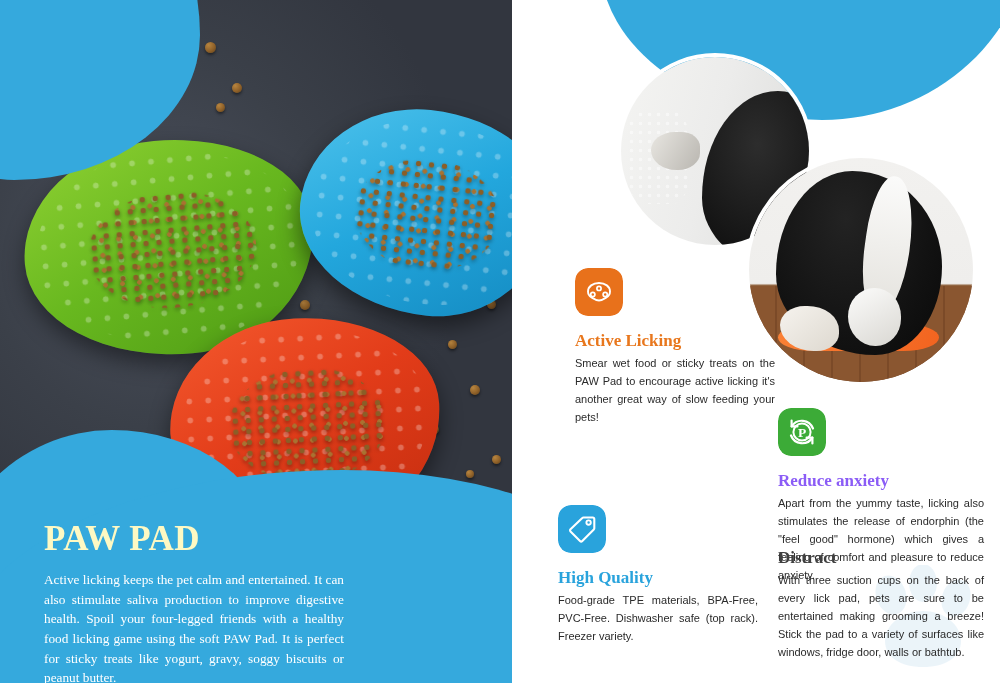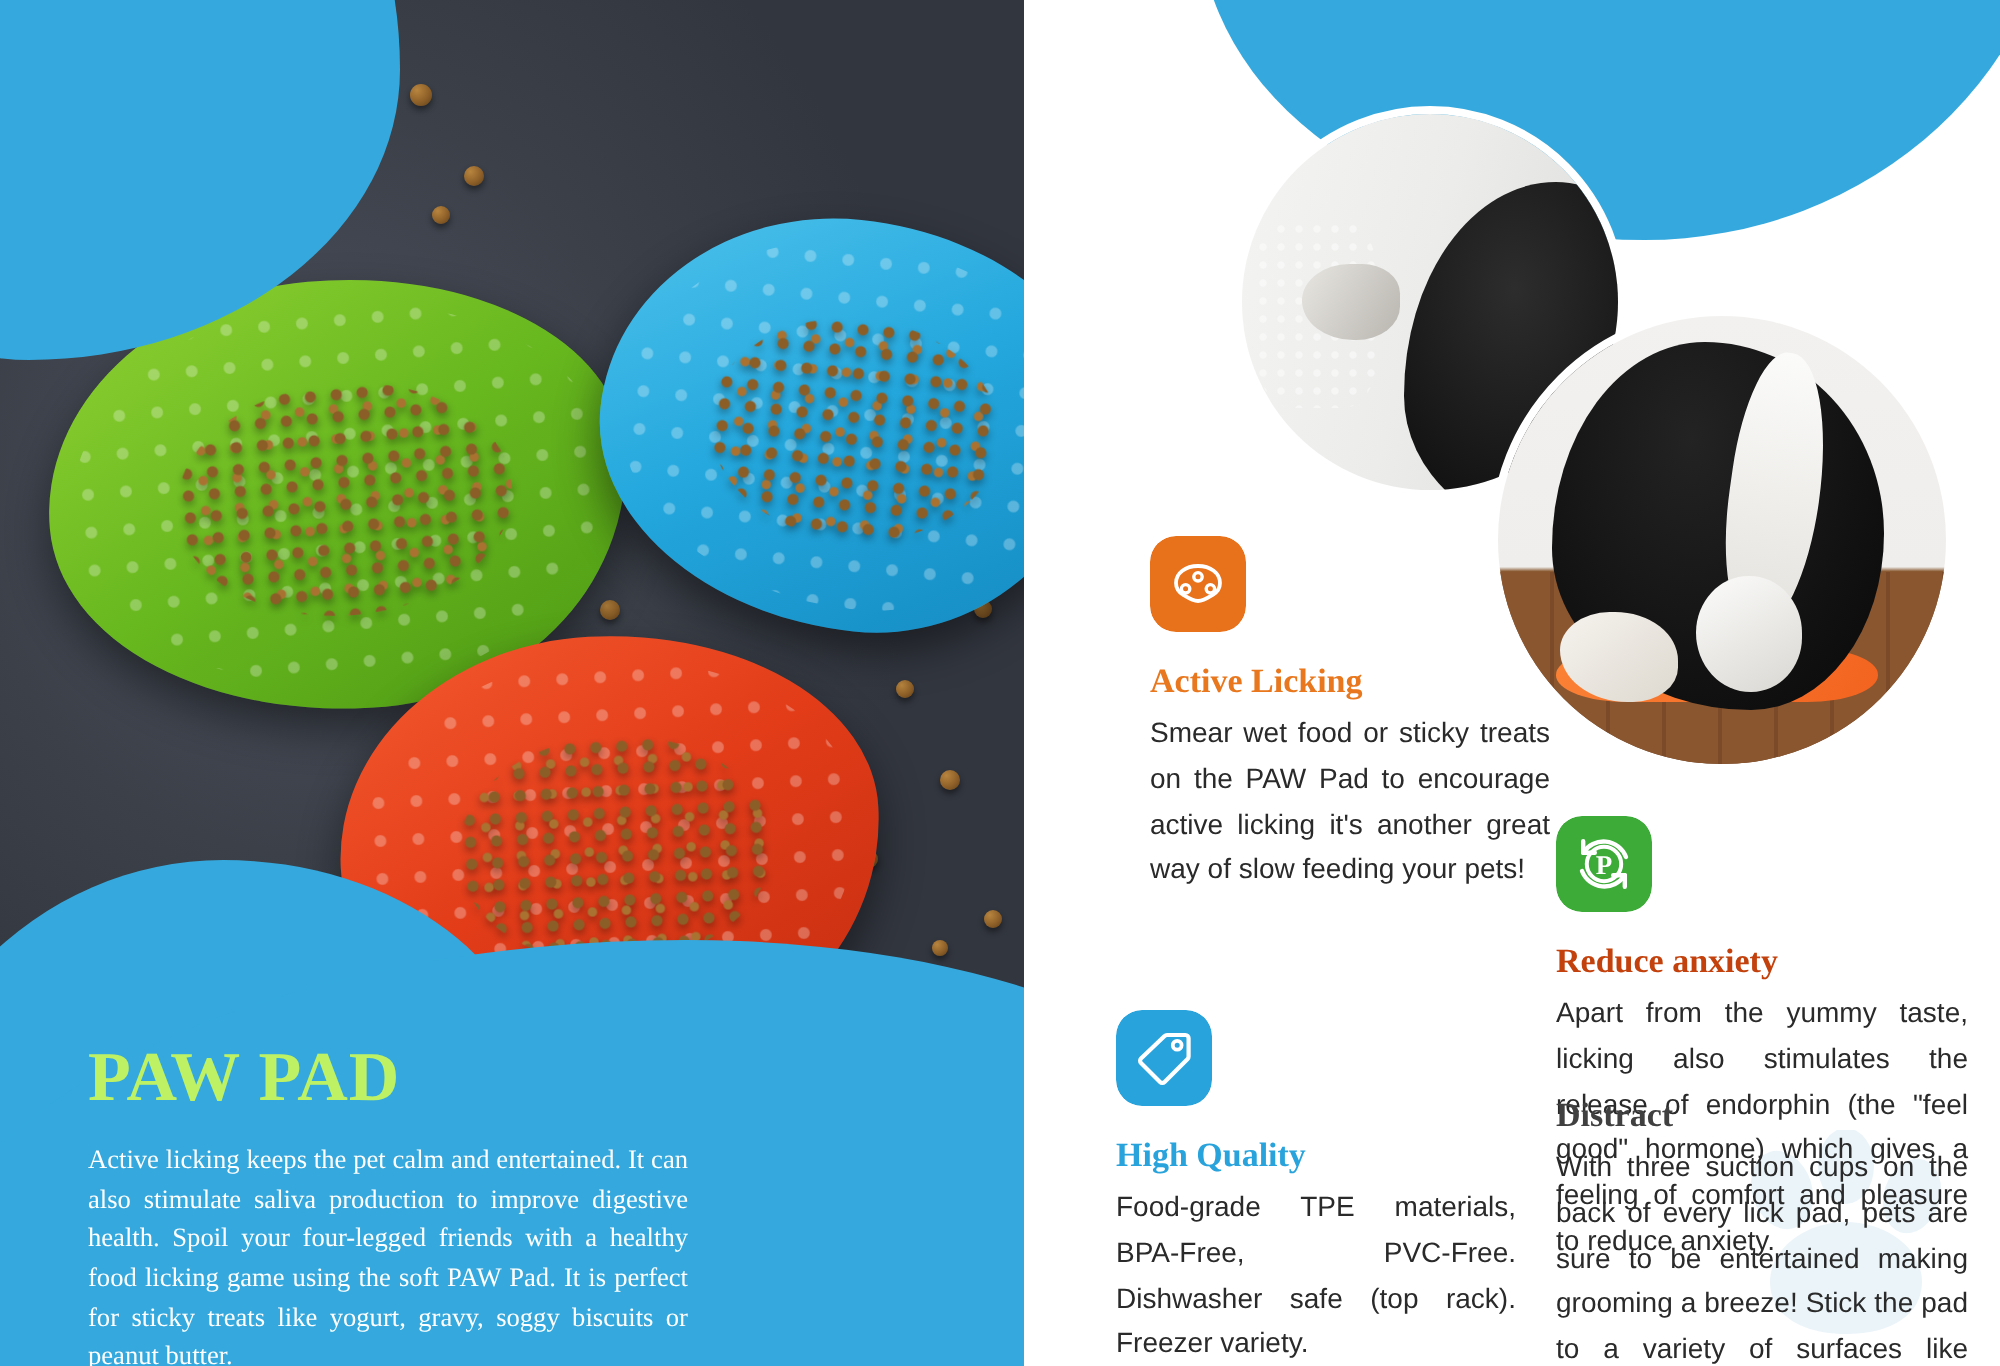--- a/index.html
+++ b/index.html
@@ -65,21 +65,21 @@
   }
   #blob-bottom-2 {
     position:absolute; left:-60px; top:430px; width:330px; height:300px;
     background:#35a9dd; border-radius:52% 48% 0 0 / 60% 40% 0 0;
   }
 
   
   #left-text { position:absolute; left:44px; top:521px; width:300px; z-index:6; }
   #product-title {
     font-family:"Liberation Serif", serif; font-weight:700;
-    font-size:35px; letter-spacing:.5px; color:#bef264; line-height:1;
+    font-size:35px; letter-spacing:.5px; color:#fef9c3; line-height:1;
     margin-bottom:14px;
   }
   #product-desc {
     font-family:"Liberation Serif", serif; font-size:13.3px; line-height:1.48;
     color:#ffffff; text-align:justify;
   }
 
   
   #right-panel {
     position:absolute; left:512px; top:0; width:488px; height:683px;
@@ -126,30 +126,30 @@
   .collie-paw { position:absolute; left:14%; top:66%; width:26%; height:20%;
     background:linear-gradient(140deg,#f6f3ee,#ddd8cf); border-radius:44% 56% 40% 60%; }
   .floor-mat { position:absolute; left:13%; top:74%; width:72%; height:12%;
     background:linear-gradient(120deg,#fb8236,#f2631f); border-radius:22%/50%; }
 
   
   .feature { position:absolute; }
   .feat-icon { width:48px; height:48px; border-radius:13px; display:block; margin-bottom:15px; }
   .feat-title { font-family:"Liberation Serif", serif; font-size:17px; font-weight:700;
     line-height:1.2; margin-bottom:4px; }
-  .feat-body { font-size:14px; line-height:1.62; color:#2a2a2a; text-align:justify; }
+  .feat-body { font-size:11px; line-height:1.62; color:#2a2a2a; text-align:justify; }
 
   #feature-active-licking { left:46px; top:268px; width:200px;margin-left:17px; }
   #feature-active-licking .feat-title { color:#e8771d; }
   #feature-suction { left:46px; top:408px; width:200px; }
   #feature-suction .feat-title { color:#e8771d; }
   #feature-high-quality { left:46px; top:505px; width:200px; }
   #feature-high-quality .feat-title { color:#29a3dc; }
   #feature-reduce-anxiety { left:266px; top:408px; width:206px; }
-  #feature-reduce-anxiety .feat-title { color:#c2410c; }
+  #feature-reduce-anxiety .feat-title { color:#8b5cf6; }
   #feature-distract { left:266px; top:548px; width:206px; }
   #feature-distract .feat-title { color:#404040; }
 </style>
 </head>
 <body>
 
 <div id="page">
 
   <div id="left-panel">
     <div class="photo-bg"></div>

